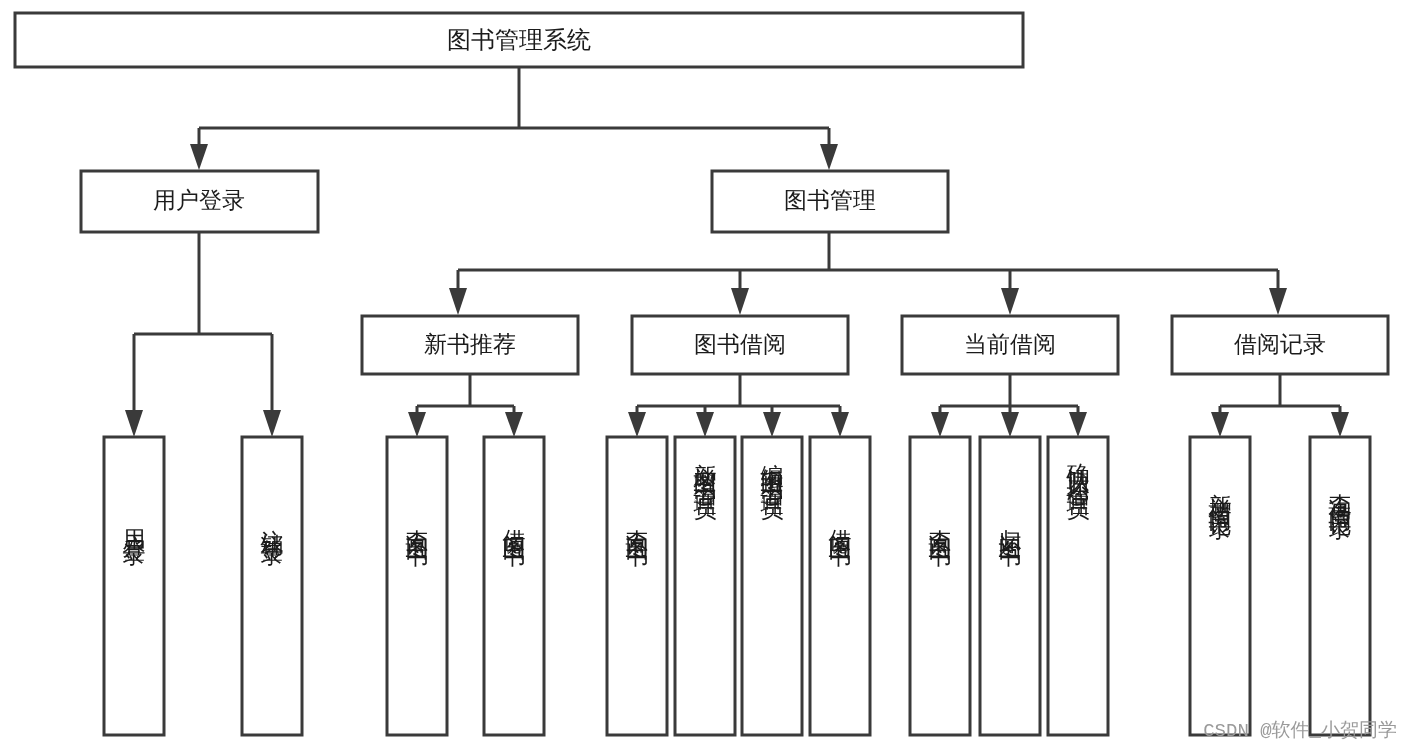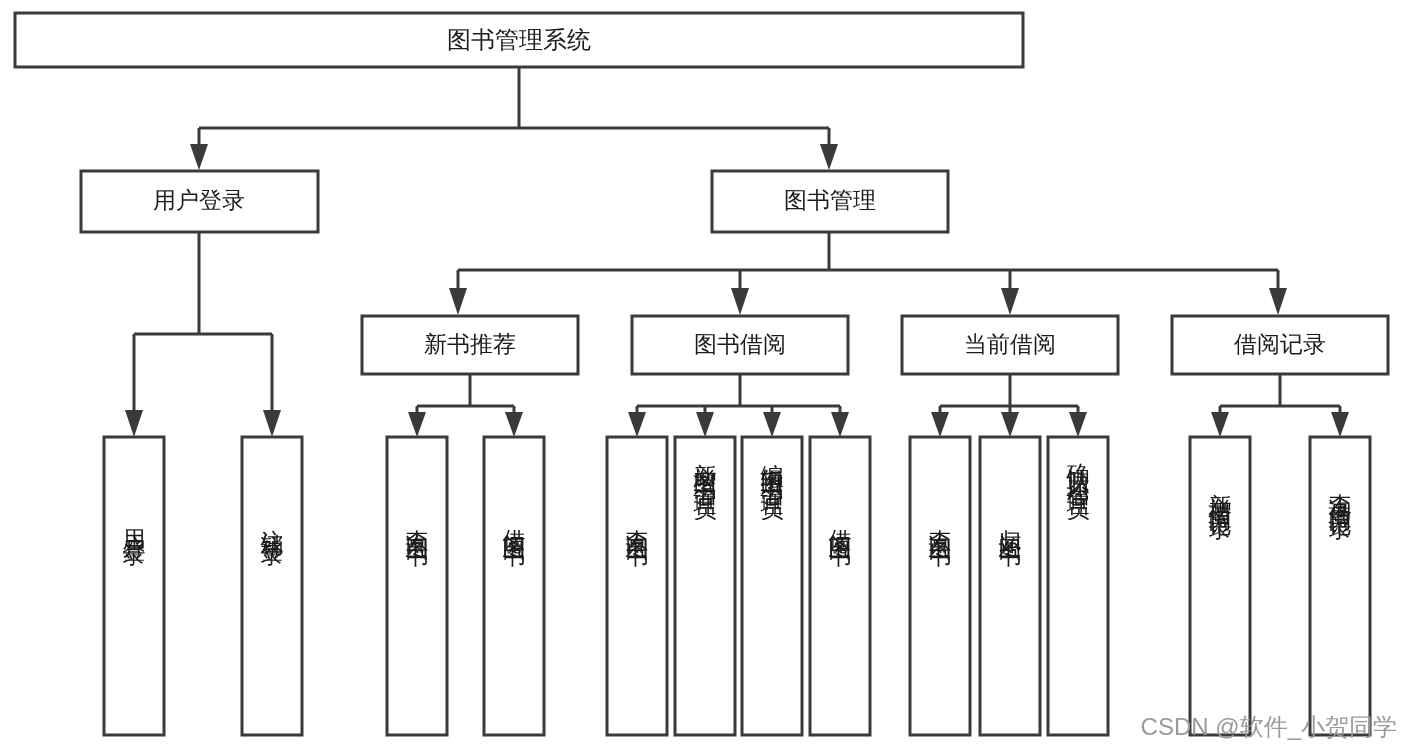--- a/index.html
+++ b/index.html
@@ -69,22 +69,22 @@
     font-size: 23px;
     line-height: 1.0;
     letter-spacing: 5px;
     color: #1b1b1b;
     white-space: nowrap;
   }
   .watermark {
     position: absolute;
     right: 8px;
     bottom: 4px;
-    font-family: Liberation Sans, sans-serif;
-    font-size: 24px;
+    font-family: Liberation Mono, monospace;
+    font-size: 19px;
     color: #9a9a9a;
     white-space: nowrap;
     pointer-events: none;
   }
 </style>
 </head>
 <body>
 
 <div id="diagram-root">
 

